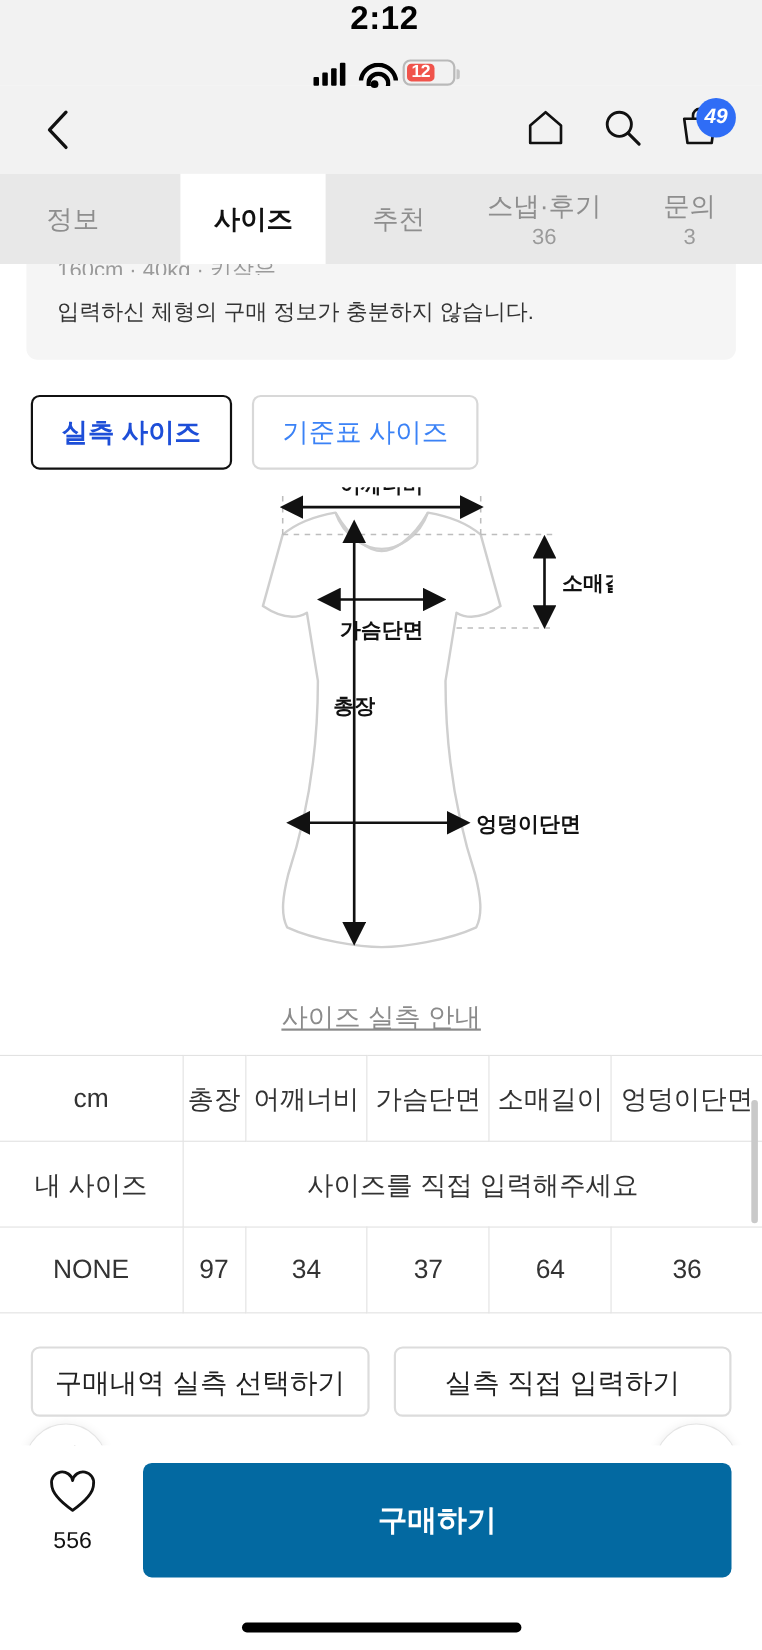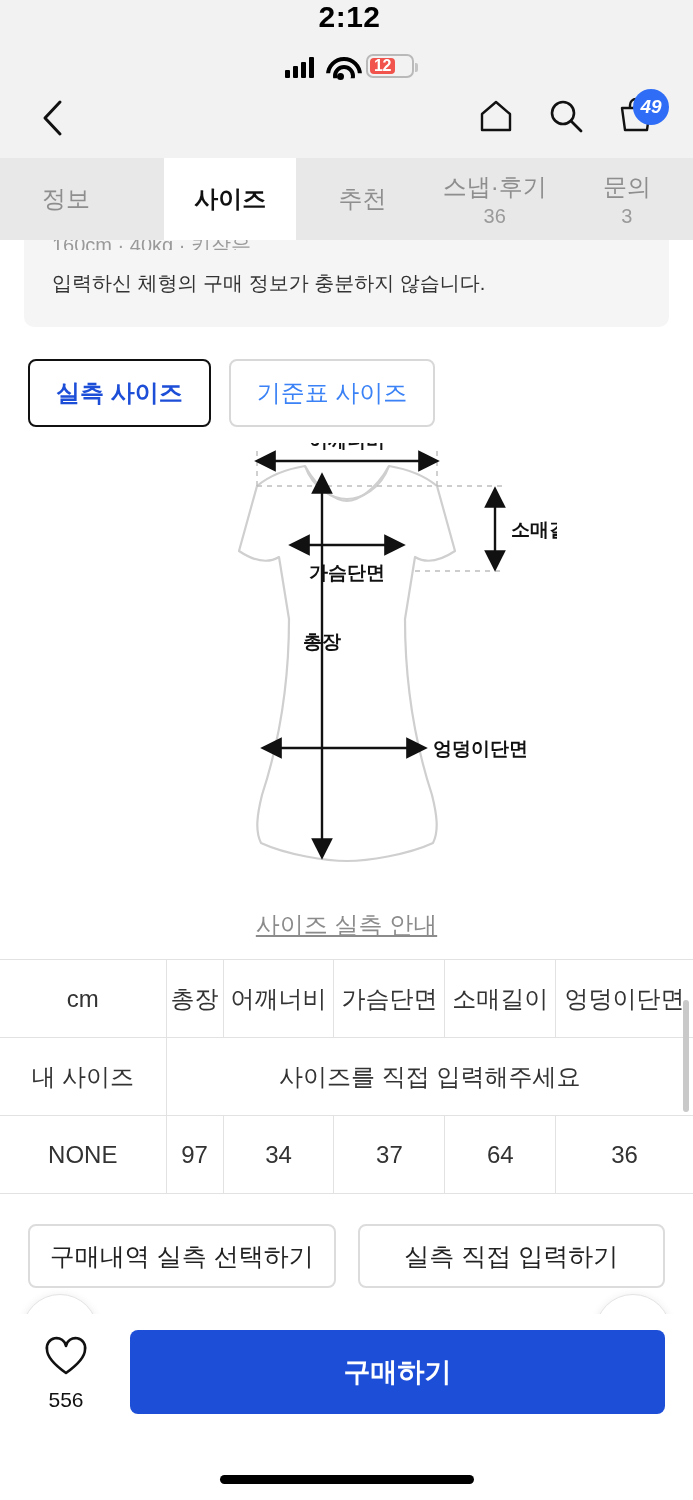--- a/index.html
+++ b/index.html
@@ -298,22 +298,22 @@
     width: 76px;
     display: flex;
     flex-direction: column;
     align-items: center;
     gap: 6px;
     padding-top: 6px;
   }
   .like-count { font-size: 21px; color: #111; }
   .buy-btn {
     flex: 1;
-    height: 84px;
-    background: #1d4ed8;
+    height: 104px;
+    background: #0369a1;
     color: #fff;
     border-radius: 8px;
     display: flex;
     align-items: center;
     justify-content: center;
     font-size: 27px;
     font-weight: 700;
   }
   .home-indicator {
     position: absolute;

